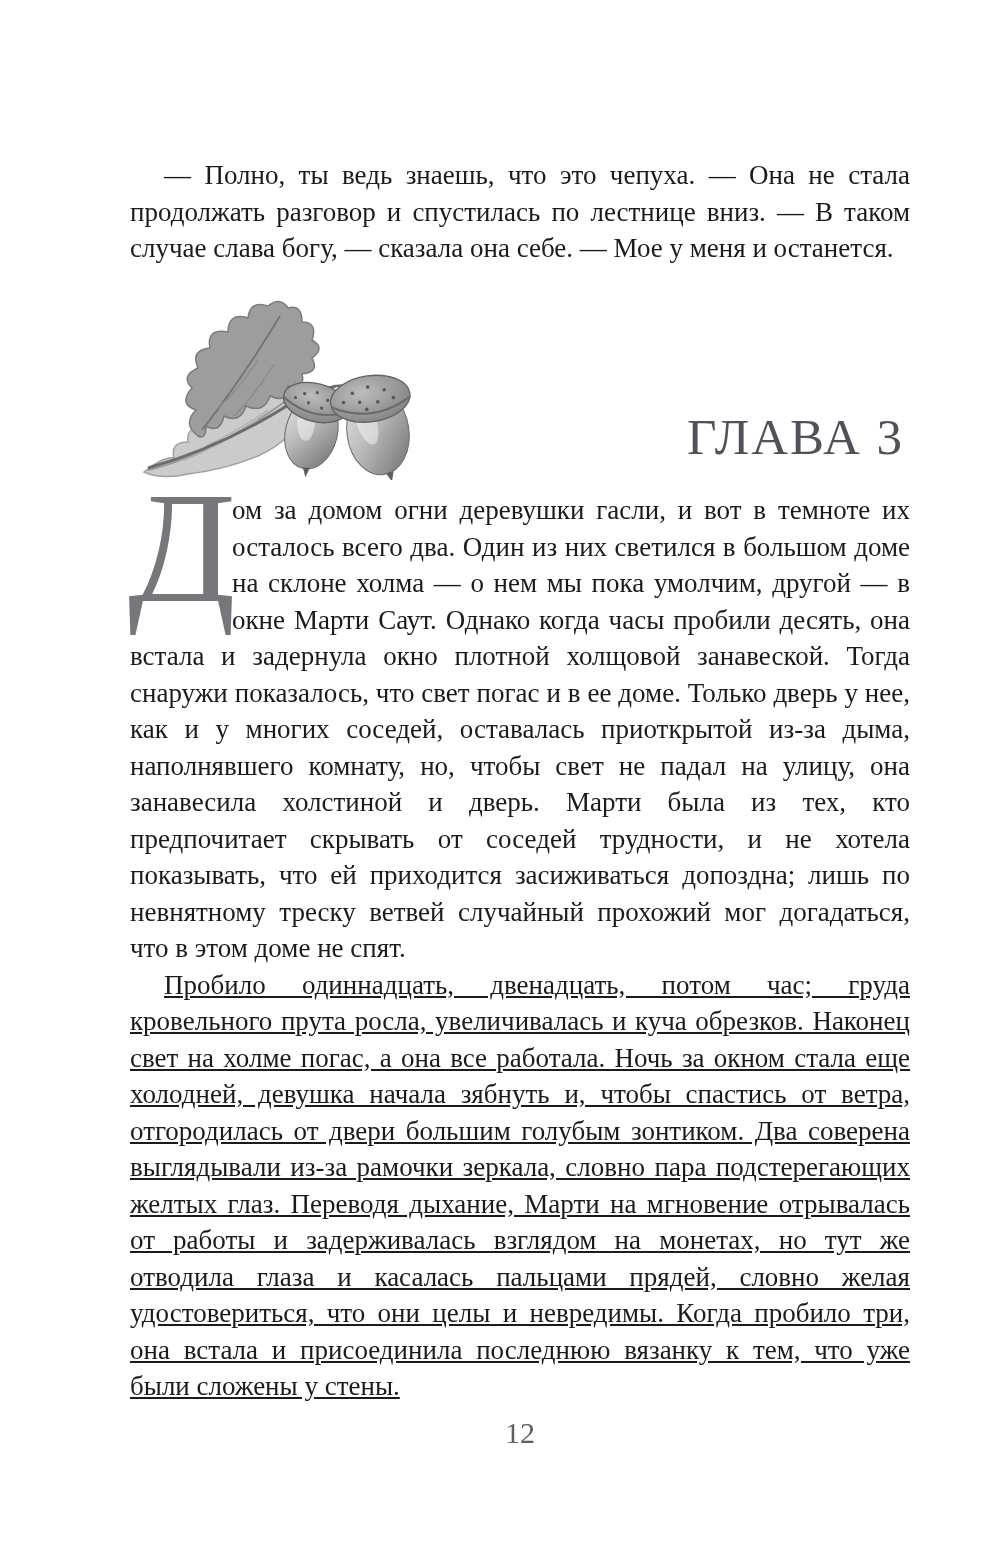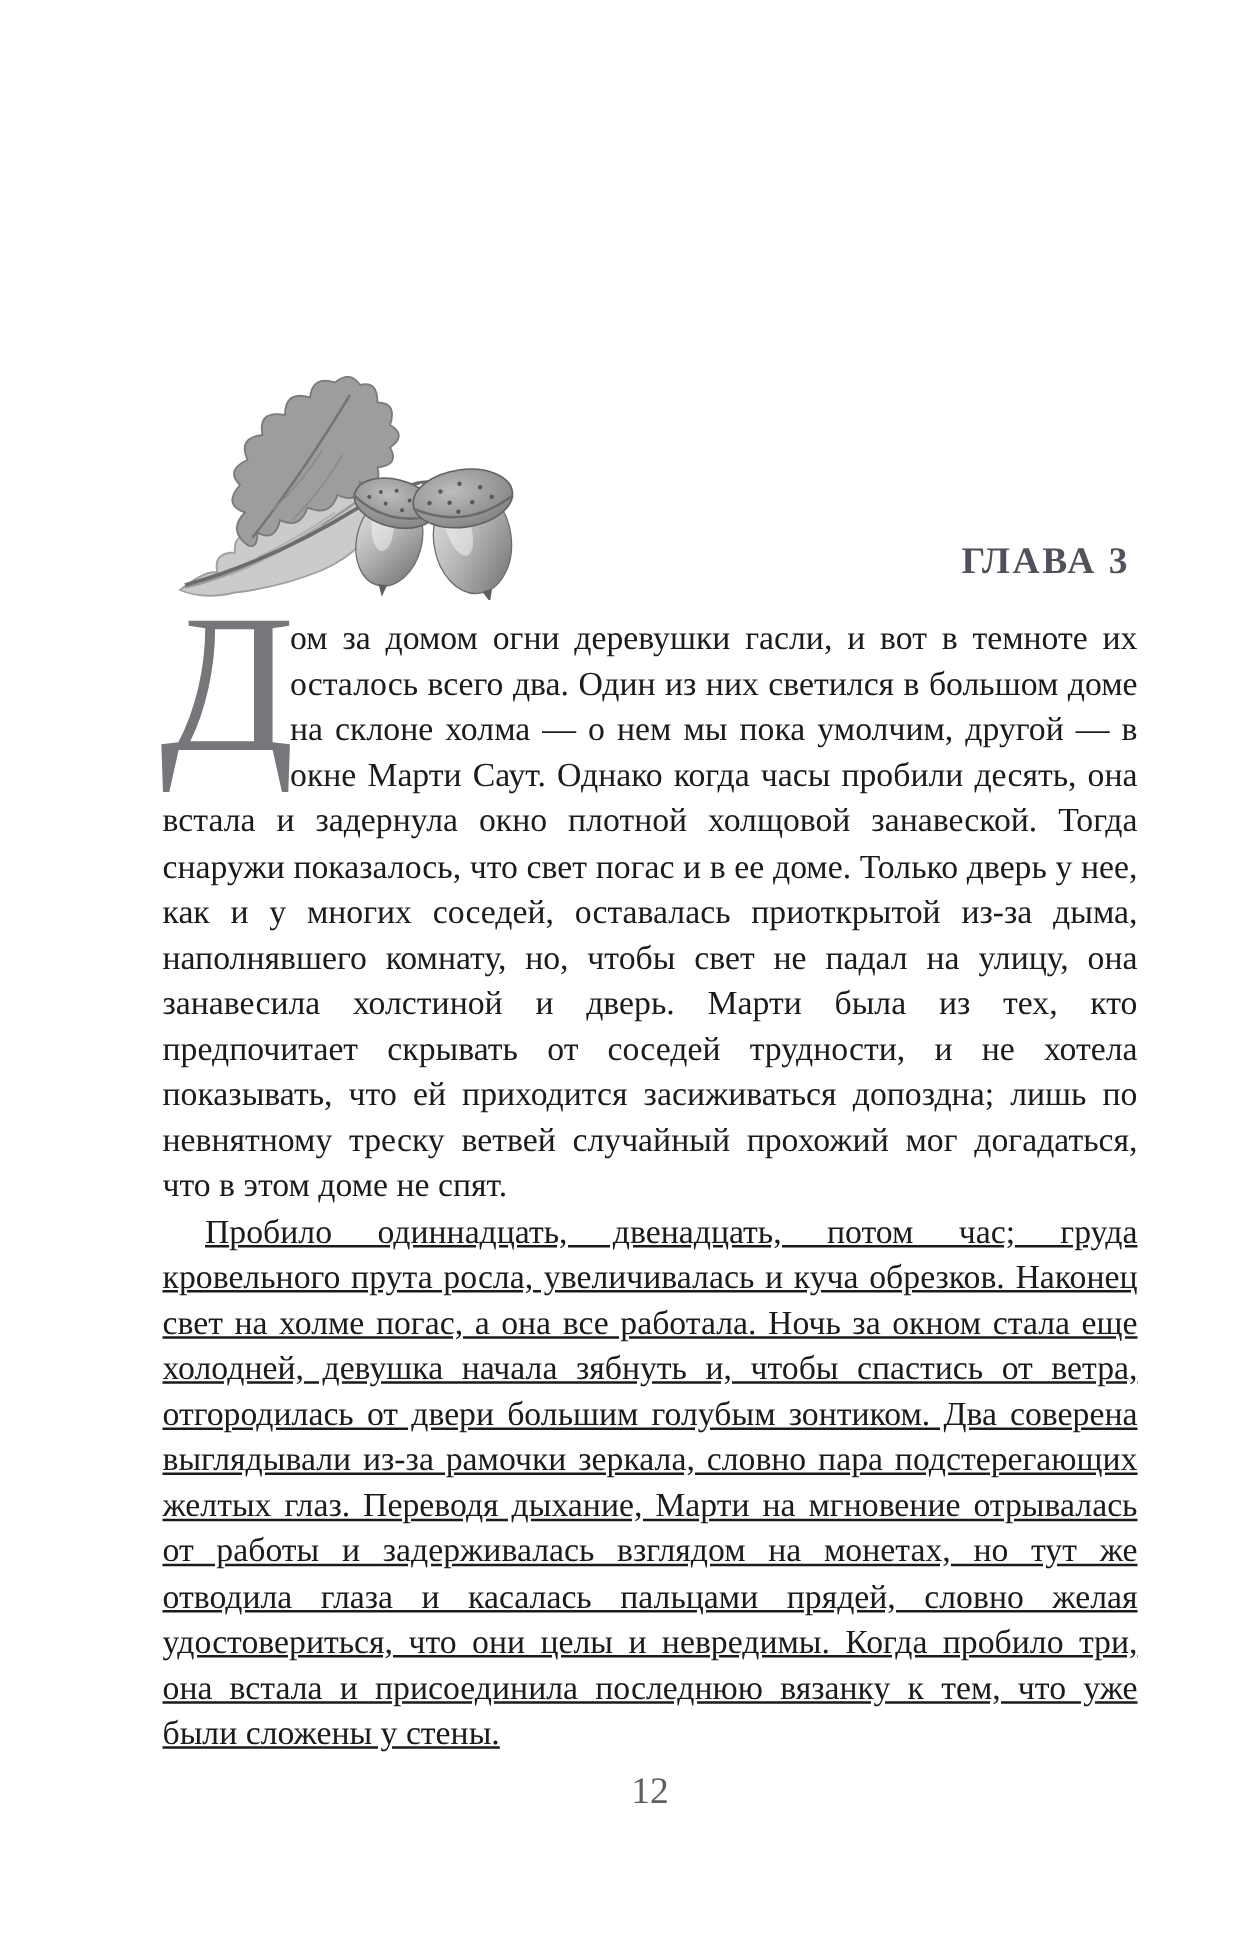--- a/index.html
+++ b/index.html
@@ -35,22 +35,22 @@
   .oak-illustration {
     position: absolute;
     left: 7px;
     top: 4px;
   }
   .chapter-heading {
     position: absolute;
     right: 6px;
     bottom: 22px;
     margin: 0;
-    font-size: 30px;
-    font-weight: bold;
+    font-size: 51px;
+    font-weight: normal;
     letter-spacing: 2px;
     color: #4f525a;
     font-family: "Liberation Serif", "DejaVu Serif", serif;
   }
   .chapter-text {
     position: absolute;
     left: 130px;
     top: 492px;
     width: 780px;
   }
@@ -74,20 +74,21 @@
     text-align: center;
     font-size: 30px;
     color: #5d5f65;
   }
 </style>
 </head>
 <body>
 
 <div class="page">
 
+  <p class="body-text para-top">— Полно, ты ведь знаешь, что это чепуха. — Она не стала продолжать разговор и спустилась по лестнице вниз. — В таком случае слава богу, — сказала она себе. — Мое у меня и останется.</p>
 
   <div class="chapter-header">
 
     <svg class="oak-illustration" width="272" height="184" viewBox="0 0 272 184" xmlns="http://www.w3.org/2000/svg">
       <defs>
         <linearGradient id="nutGrad" x1="0" y1="0" x2="1" y2="1">
           <stop offset="0" stop-color="#e6e6e6"></stop>
           <stop offset="0.45" stop-color="#b9b9b9"></stop>
           <stop offset="1" stop-color="#6e6e6e"></stop>
         </linearGradient>

